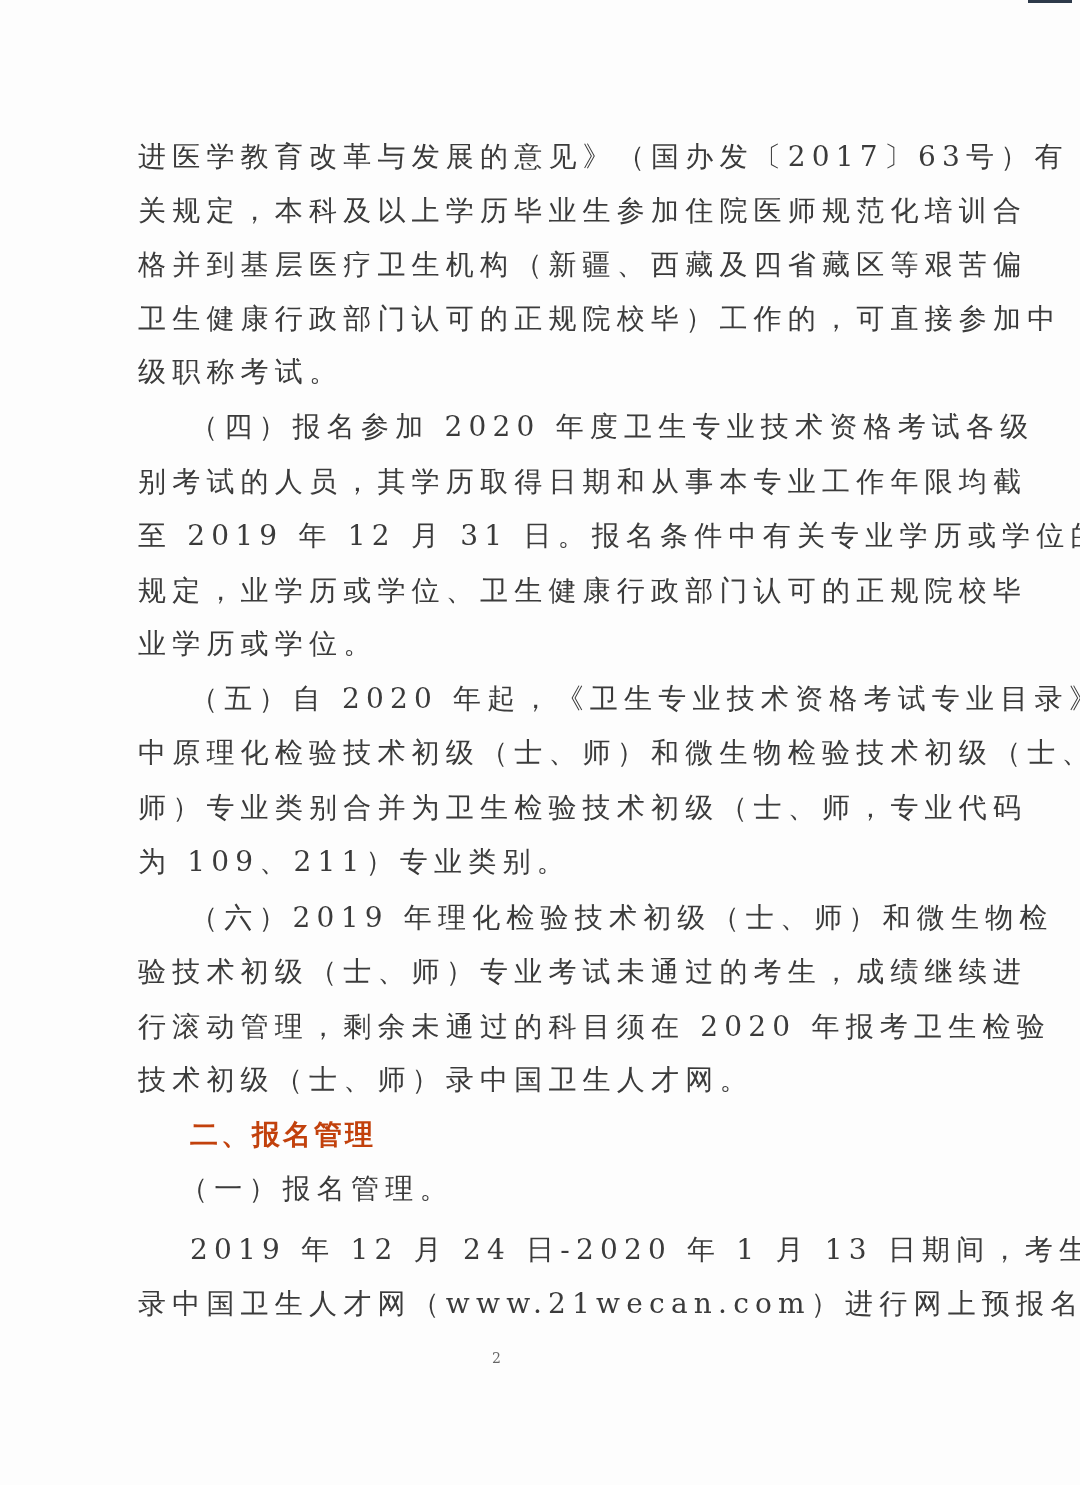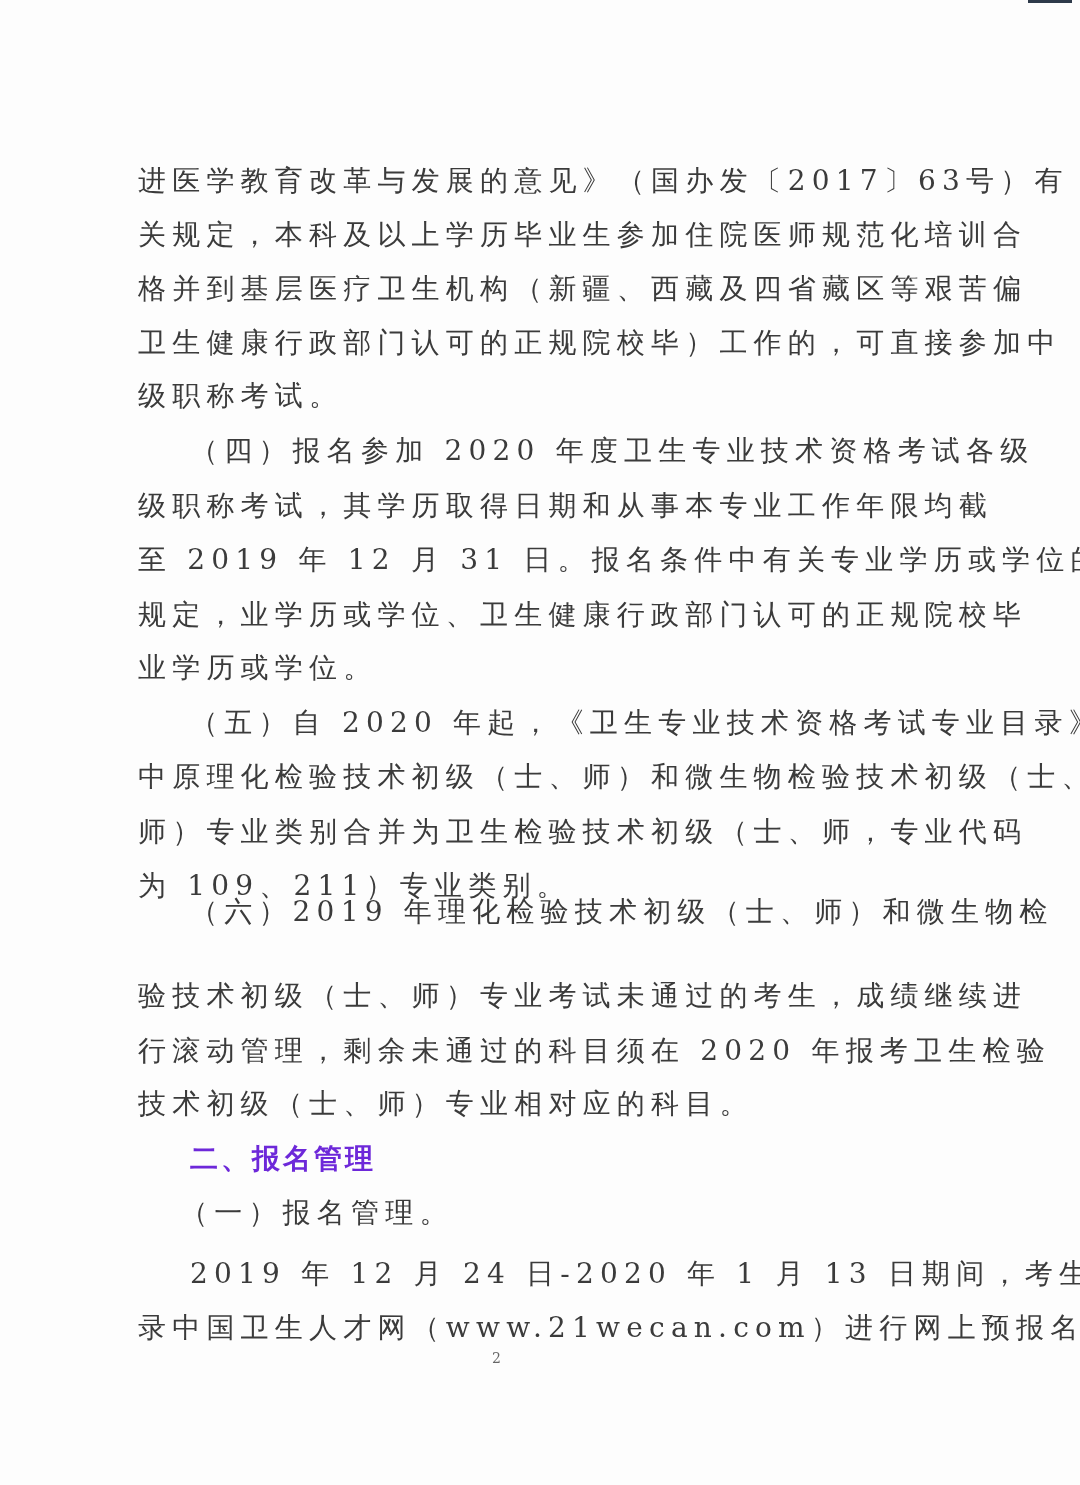--- a/index.html
+++ b/index.html
@@ -30,28 +30,27 @@
       width: 740px;
     }
     .line {
       position: absolute;
       left: 0;
       white-space: nowrap;
       font-size: 28px;
       letter-spacing: 6.2px;
       line-height: 34px;
       color: #3b3b3b;
-      margin-top: 24px;
     }
     .heading {
       font-family: "DejaVu Sans", "Liberation Sans", sans-serif;
       font-weight: bold;
       font-size: 28px;
       letter-spacing: 3px;
-      color: #6d28d9;
+      color: #c2410c;
     }
     .page-number {
       position: absolute;
       left: 492px;
       top: 1350px;
       font-family: "DejaVu Serif", serif;
       font-size: 14px;
       color: #666;
     }
   </style>
@@ -62,34 +61,34 @@
 
 <div class="page">
 
   <div class="line" style="top:140px;">进医学教育改革与发展的意见》（国办发〔2017〕63号）有</div>
   <div class="line" style="top:194px;text-align:center;">关规定，本科及以上学历毕业生参加住院医师规范化培训合</div>
   <div class="line" style="top:248px;">格并到基层医疗卫生机构（新疆、西藏及四省藏区等艰苦偏</div>
   <div class="line" style="top:302px;">卫生健康行政部门认可的正规院校毕）工作的，可直接参加中</div>
   <div class="line" style="top:355px;">级职称考试。</div>
 
   <div class="line" style="top:410px; left:52px;text-align:center;">（四）报名参加 2020 年度卫生专业技术资格考试各级</div>
-  <div class="line" style="top:465px;">级职称考试，其学历取得日期和从事本专业工作年限均截</div>
+  <div class="line" style="top:465px;">别考试的人员，其学历取得日期和从事本专业工作年限均截</div>
   <div class="line" style="top:519px;">至 2019 年 12 月 31 日。报名条件中有关专业学历或学位的</div>
   <div class="line" style="top:574px;">规定，业学历或学位、卫生健康行政部门认可的正规院校毕</div>
   <div class="line" style="top:627px;">业学历或学位。</div>
 
   <div class="line" style="top:682px; left:52px;">（五）自 2020 年起，《卫生专业技术资格考试专业目录》</div>
   <div class="line" style="top:736px;">中原理化检验技术初级（士、师）和微生物检验技术初级（士、</div>
   <div class="line" style="top:791px;">师）专业类别合并为卫生检验技术初级（士、师，专业代码</div>
   <div class="line" style="top:845px;text-align:right;">为 109、211）专业类别。</div>
 
-  <div class="line" style="top:871px; left:52px;text-align:center;">（六）2019 年理化检验技术初级（士、师）和微生物检</div>
+  <div class="line" style="top:901px; left:52px;text-align:center;">（六）2019 年理化检验技术初级（士、师）和微生物检</div>
   <div class="line" style="top:955px;">验技术初级（士、师）专业考试未通过的考生，成绩继续进</div>
   <div class="line" style="top:1010px;text-align:right;">行滚动管理，剩余未通过的科目须在 2020 年报考卫生检验</div>
-  <div class="line" style="top:1063px;">技术初级（士、师）专业相对应的科目。</div>
+  <div class="line" style="top:1063px;">技术初级（士、师）录中国卫生人才网。</div>
 
   <div class="line heading" style="top:1118px; left:52px;">二、报名管理</div>
 
   <div class="line" style="top:1172px; left:42px;">（一）报名管理。</div>
 
   <div class="line" style="top:1233px; left:52px;">2019 年 12 月 24 日-2020 年 1 月 13 日期间，考生可登</div>
   <div class="line" style="top:1287px;">录中国卫生人才网（www.21wecan.com）进行网上预报名。</div>
 </div>
 
 <div class="page-number">2</div>

